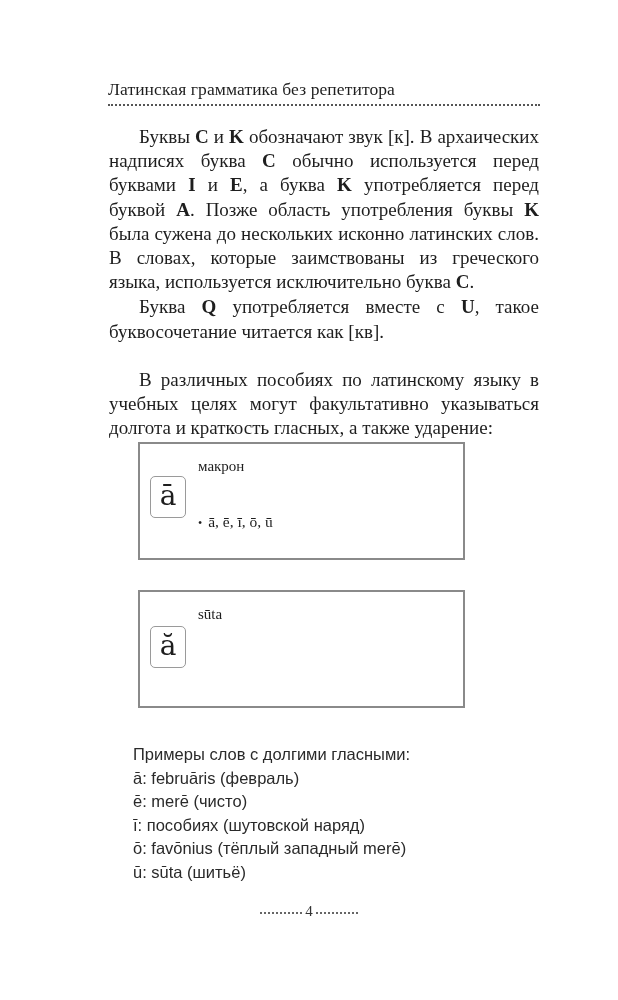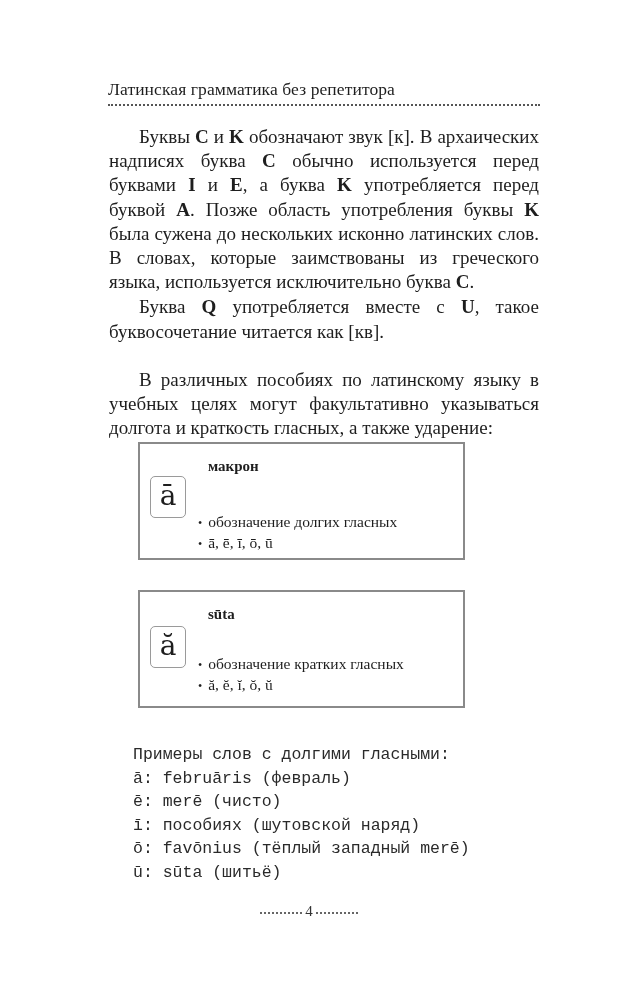--- a/index.html
+++ b/index.html
@@ -11,25 +11,25 @@
   .body-text { position: absolute; left: 108px; top: 124px; width: 432px;
                font-size: 19px; line-height: 24.2px; text-align: justify; }
   .body-text p { margin: 1px; text-indent: 30px; }
   .body-text p.gap { margin-top: 24px; }
   .body-text b { font-weight: bold; }
   .box { position: absolute; left: 138px; width: 327px; height: 118px;
          border: 2px solid #8a8a8a; background: #fff; box-sizing: border-box; }
   .box .glyph { position: absolute; left: 10px; width: 34px; height: 40px;
                 border: 1px solid #9a9a9a; border-radius: 5px; font-size: 28px;
                 line-height: 38px; text-align: center; font-family: "DejaVu Serif", serif; }
-  .box .label { position: absolute; left: 68px; font-weight: bold; font-size: 15px; }
+  .box .label { position: absolute; left: 58px; font-weight: normal; font-size: 15px; }
   .box ul { position: absolute; left: 58px; margin: 0; padding: 0; list-style: none;
             font-size: 15.5px; line-height: 20px; }
   .box ul li::before { content: "•"; margin-right: 6px; font-size: 12px; }
-  .examples { position: absolute; left: 133px; top: 743px; font-family: Liberation Mono, monospace;
+  .examples { position: absolute; left: 133px; top: 743px; font-family: Liberation Sans, sans-serif;
               font-size: 16.5px; line-height: 23.5px; color: #2a2a2a; }
   .examples div { white-space: nowrap; }
   .footer { position: absolute; left: 0; width: 618px; top: 903px; text-align: center;
             font-size: 15px; color: #333; }
   .footer .fdots { display: inline-block; width: 42px; border-top: 2px dotted #666;
                    vertical-align: middle; margin: 0 3px; }
 </style>
 </head>
 <body>
 
@@ -41,32 +41,27 @@
 <div class="body-text">
   <p id="p1">Буквы <b>C</b> и <b>K</b> обозначают звук [к]. В архаических надписях буква <b>C</b> обычно используется перед буквами <b>I</b> и <b>E</b>, а буква <b>K</b> употребляется перед буквой <b>A</b>. Позже область употребления буквы <b>K</b> была сужена до нескольких исконно латинских слов. В словах, которые заимствованы из греческого языка, используется исключительно буква <b>C</b>.</p>
   <p id="p2">Буква <b>Q</b> употребляется вместе с <b>U</b>, такое буквосочетание читается как [кв].</p>
   <p id="p3" class="gap">В различных пособиях по латинскому языку в учебных целях могут факультативно указываться долгота и краткость гласных, а также ударение:</p>
 </div>
 
 <div class="box" style="top:442px;">
   <div class="glyph" style="top:32px;">ā</div>
   <div class="label" style="top:14px;">макрон</div>
   <ul style="top:68px;">
-    <li>обозначение долгих гласных</li>
     <li>ā, ē, ī, ō, ū</li>
   </ul>
 </div>
 
 <div class="box" style="top:590px;">
   <div class="glyph" style="top:34px;">ă</div>
   <div class="label" style="top:14px;">sūta</div>
-  <ul style="top:62px;">
-    <li>обозначение кратких гласных</li>
-    <li>ă, ĕ, ĭ, ŏ, ŭ</li>
-  </ul>
 </div>
 
 <div class="examples">
   <div>Примеры слов с долгими гласными:</div>
   <div>ā: februāris (февраль)</div>
   <div>ē: merē (чисто)</div>
   <div>ī: пособиях (шутовской наряд)</div>
   <div>ō: favōnius (тёплый западный merē)</div>
   <div>ū: sūta (шитьё)</div>
 </div>

